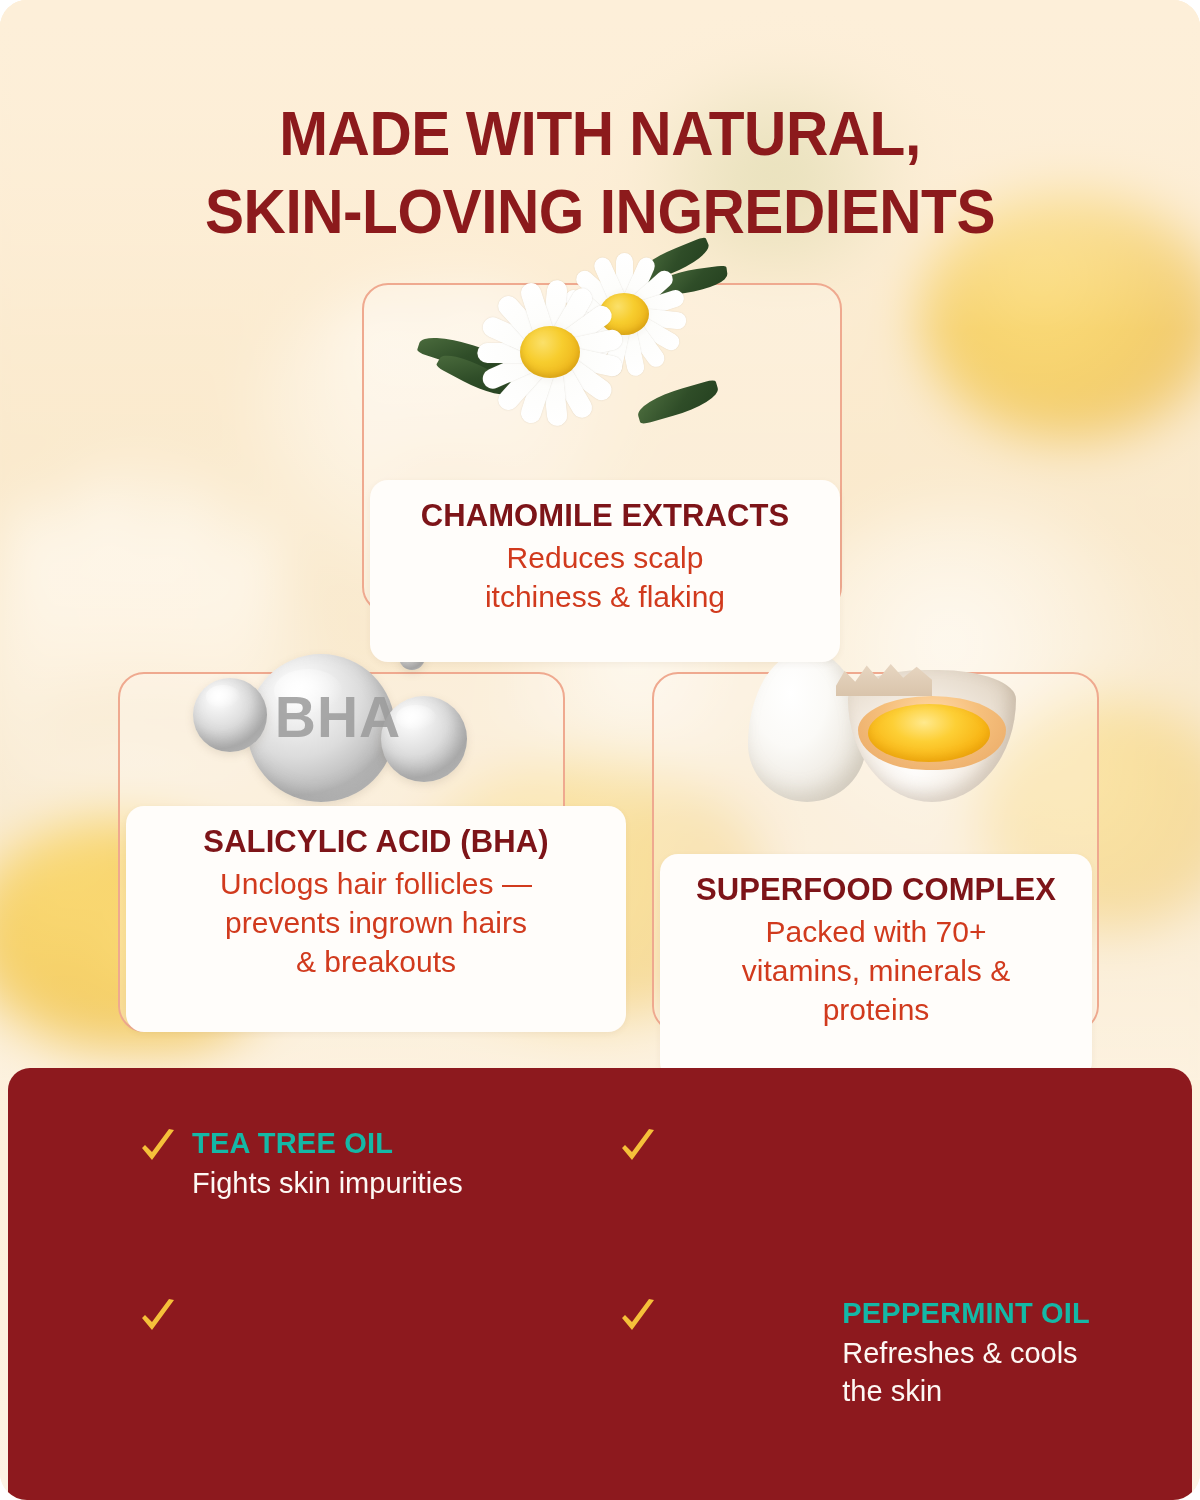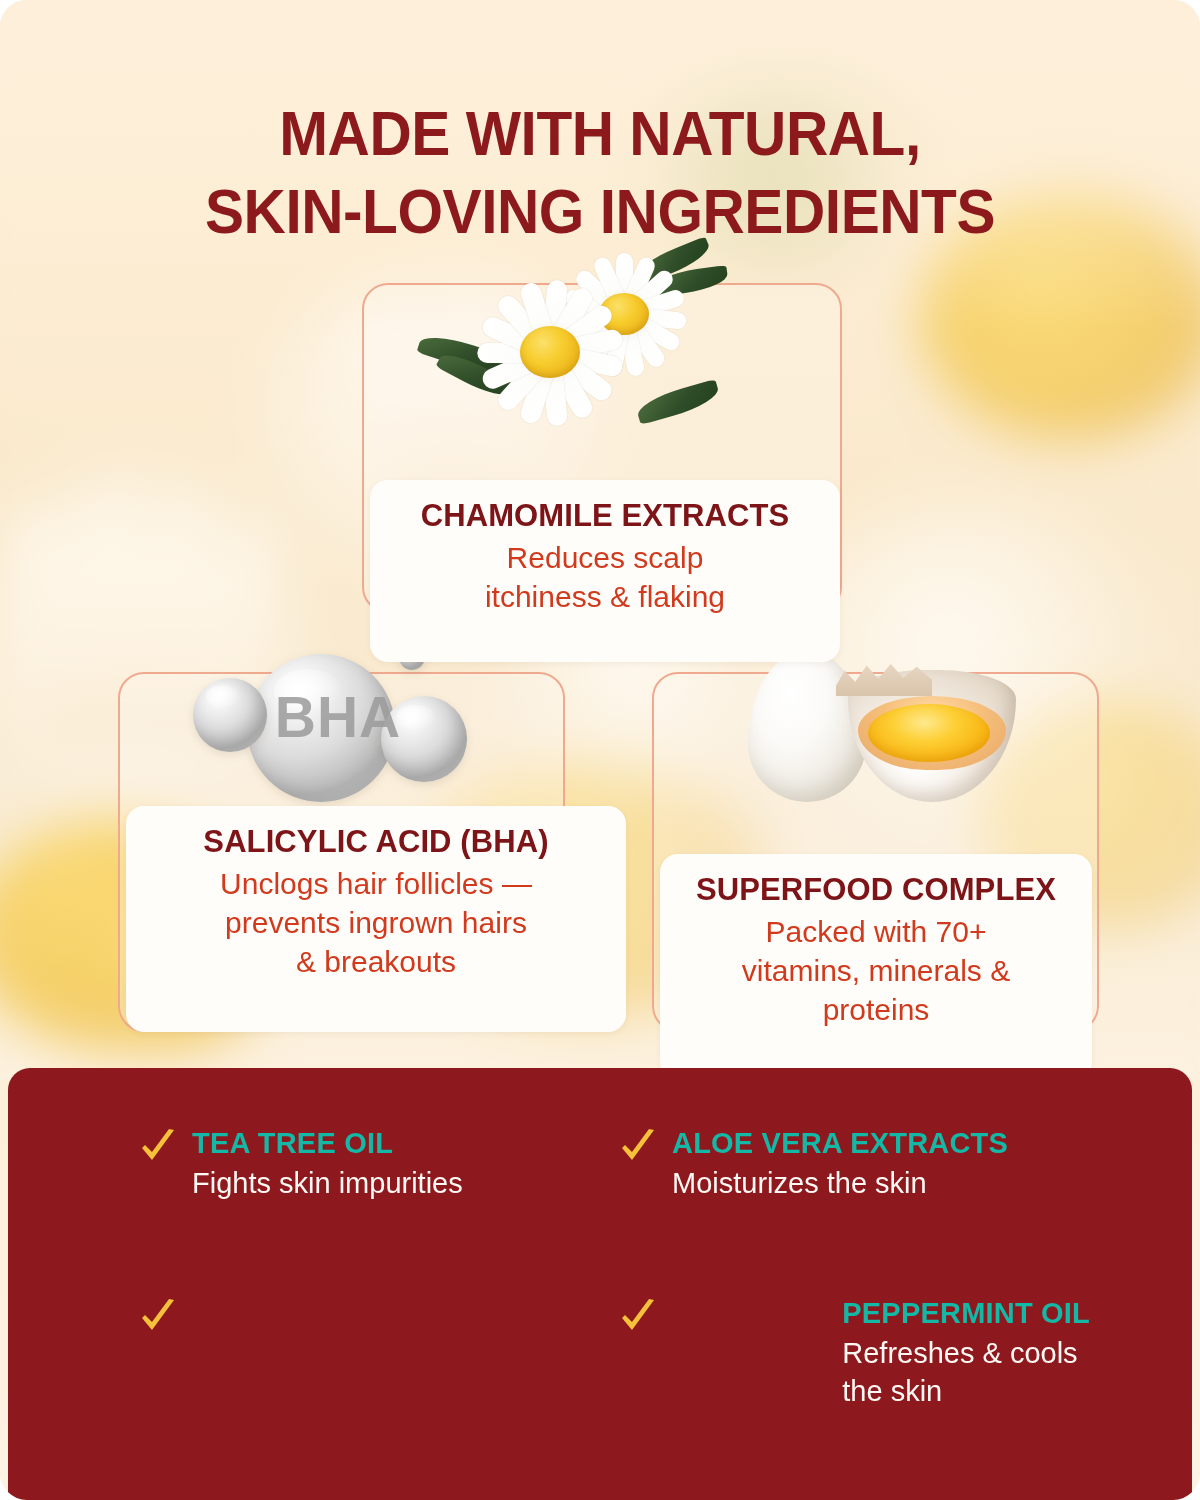--- a/index.html
+++ b/index.html
@@ -428,26 +428,20 @@
         </p>
       </div>
     </div>
 
     <div class="benefit b2">
       <span class="check">
         <svg width="36" height="40" viewBox="0 0 36 40">
           <path d="M2 20 L12 32 L34 2 L29 1 L12 24 L5 17 Z" fill="#f5c03a"></path>
         </svg>
       </span>
-      <div class="b-text">
-        <p class="b-title">ALOE VERA EXTRACTS</p>
-        <p class="b-desc">
-          <span>Moisturizes the skin</span>
-        </p>
-      </div>
     </div>
 
     <div class="benefit b3">
       <span class="check">
         <svg width="36" height="40" viewBox="0 0 36 40">
           <path d="M2 20 L12 32 L34 2 L29 1 L12 24 L5 17 Z" fill="#f5c03a"></path>
         </svg>
       </span>
     </div>
 

